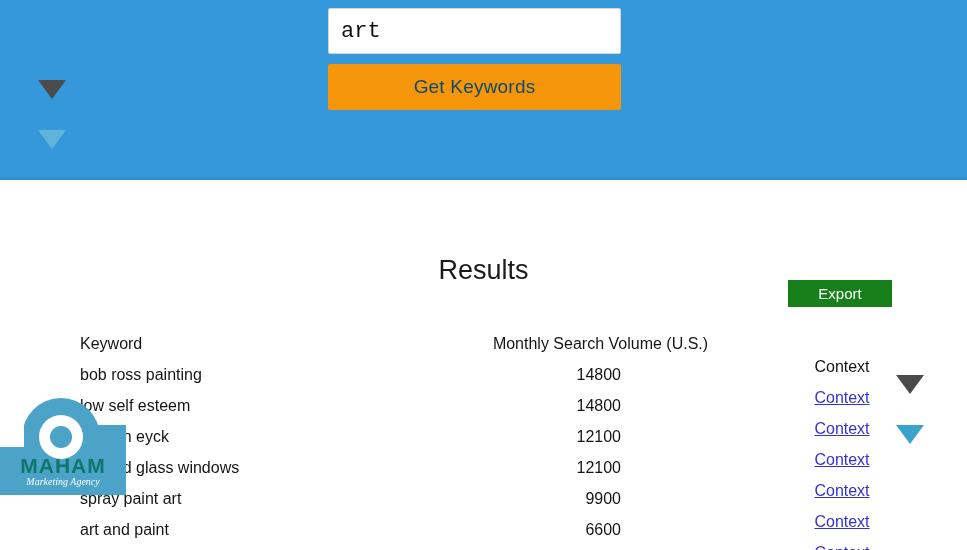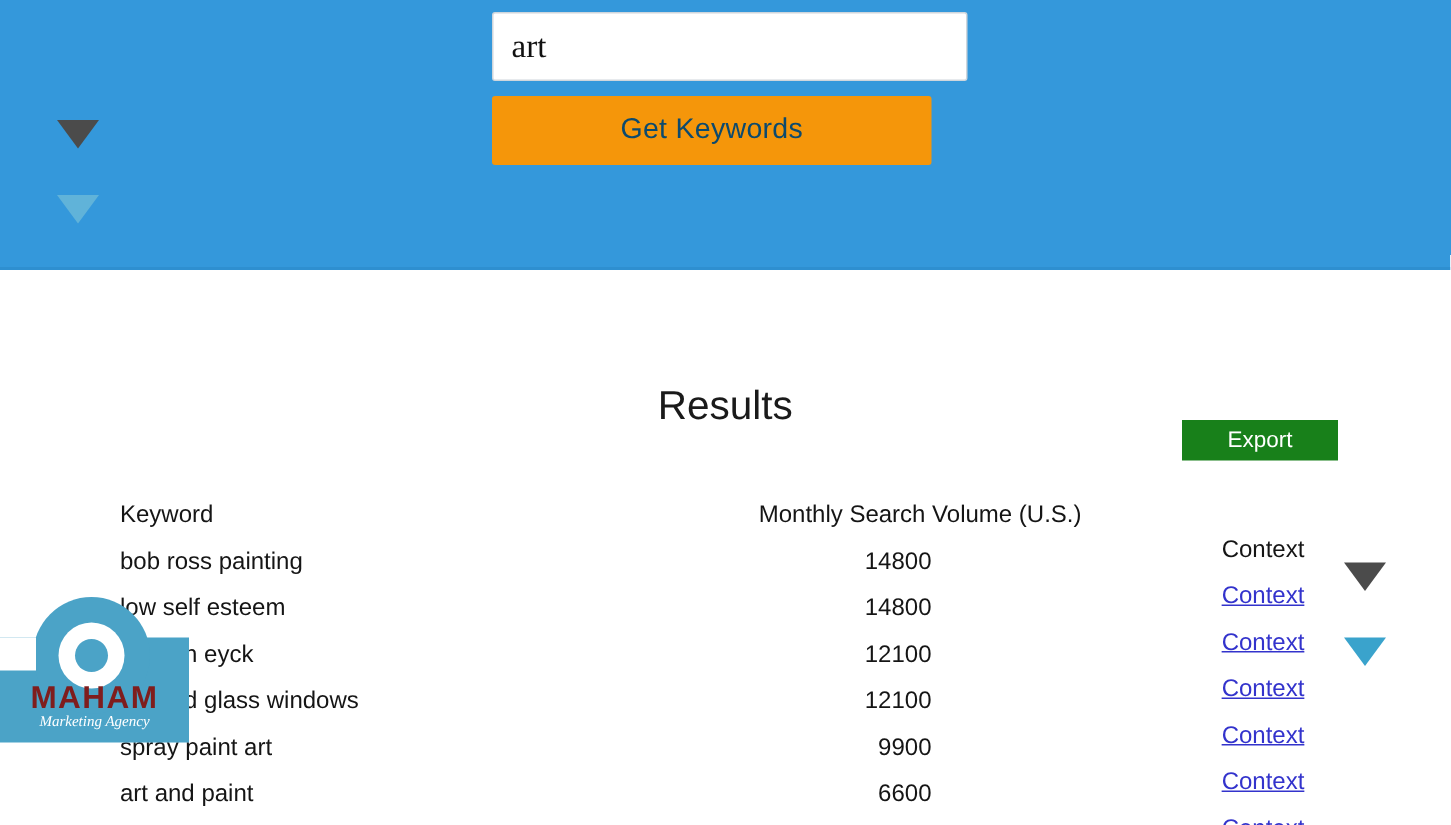--- a/index.html
+++ b/index.html
@@ -30,25 +30,25 @@
     position: absolute;
     left: 0; top: 178px;
     width: 967px;
     height: 2px;
     background: #2e8fd0;
   }
 
   .search-input {
     position: absolute;
     left: 328px; top: 8px;
-    width: 317px; height: 46px;
+    width: 293px; height: 46px;
     background: #ffffff;
     border: 1px solid #cfd6dc;
     border-radius: 2px;
-    font-family: Liberation Serif, serif;
+    font-family: Liberation Mono, monospace;
     font-size: 22px;
     color: #111111;
     padding: 4px 12px;
     outline: none;
   }
 
   .get-keywords-btn {
     position: absolute;
     left: 328px; top: 64px;
     width: 293px; height: 46px;
@@ -122,20 +122,21 @@
     text-align: right;
   }
   .cell-context {
     position: absolute;
     left: 742px; top: 0;
     width: 200px;
     text-align: center;
     margin-top: 23px;
   }
   .head .cell-volume {
+    text-align: center;
     left: 480px;
     width: 241px;
   }
   .ctx-link {
     color: #3333cc;
     text-decoration: underline;
     cursor: pointer;
     font-size: 16px;
   }
 
@@ -177,21 +178,21 @@
     position: absolute;
     left: 0px; top: 27px;
     width: 24px; height: 22px;
     background: #ffffff;
   }
   .wm-name {
     position: absolute;
     left: 0; top: 57px;
     width: 126px;
     text-align: center;
-    color: #7f1d1d;
+    color: #0f766e;
     font-size: 21px;
     font-weight: bold;
     letter-spacing: 1px;
     line-height: 1;
   }
   .wm-sub {
     position: absolute;
     left: 0; top: 79px;
     width: 126px;
     text-align: center;

